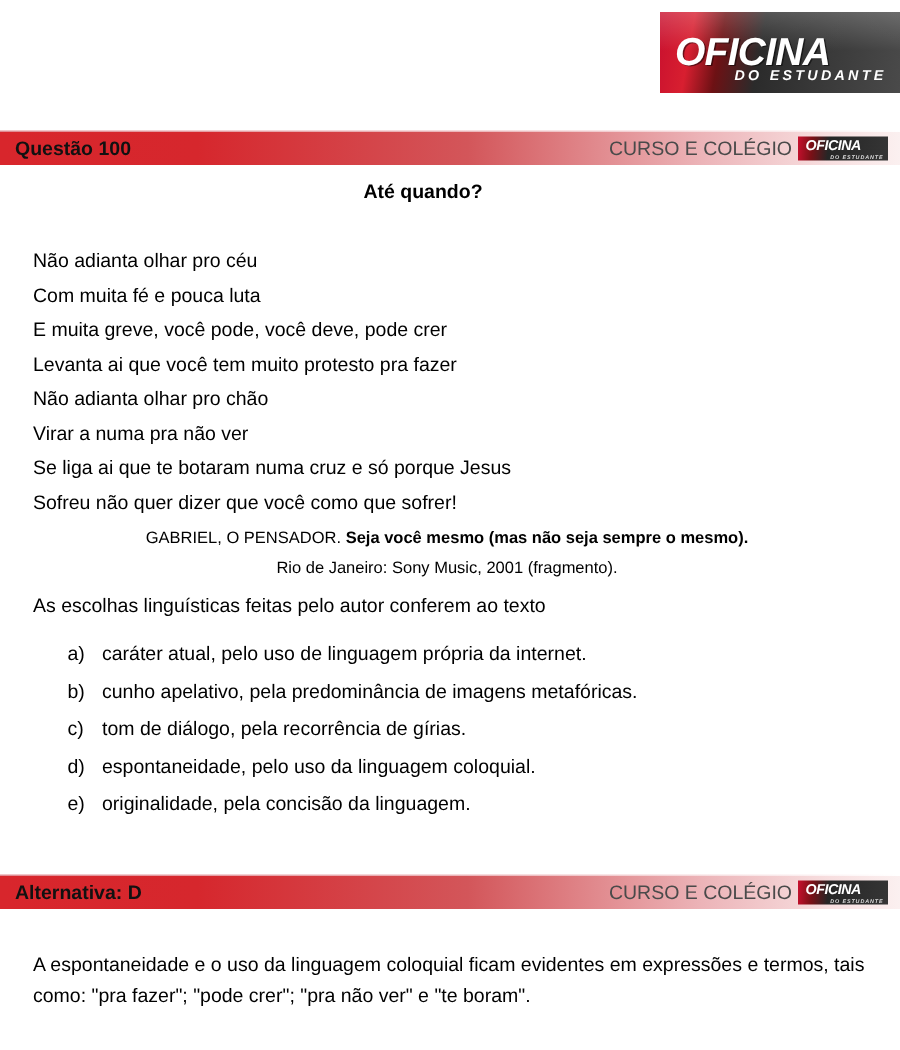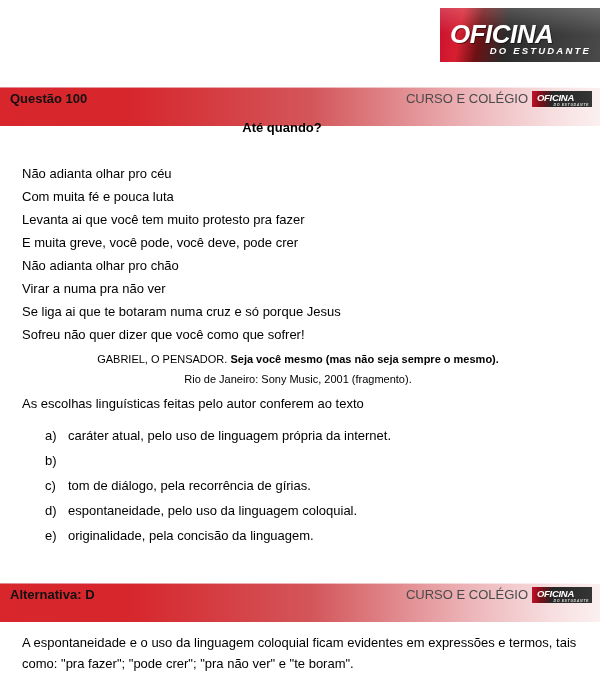--- a/index.html
+++ b/index.html
@@ -35,21 +35,21 @@
     font-size: 9.5px; font-weight: bold; font-style: italic;
     letter-spacing: 2.2px; color: #fff;
   }
 
   
   .hairline {
     position: absolute; left: 0; width: 600px; height: 1px;
     background: linear-gradient(90deg, #e08b92 0%, #edb9bd 55%, #ffffff 100%);
   }
   .bar {
-    position: absolute; left: 0; width: 600px; height: 38px;
+    position: absolute; left: 0; width: 600px; height: 22px;
     background: linear-gradient(90deg, #d8262c 0%, #d6272d 22%, #d3565a 52%, #ecb4b8 78%, #f7dedf 92%, #fbf0f0 100%);
   }
   .bar .bar-left {
     position: absolute; left: 10px; top: 3px;
     font-size: 13px; font-weight: bold; color: #111;
   }
   .bar .bar-right {
     position: absolute; right: 72px; top: 3px;
     font-size: 13px; color: #4a4a4a;
   }
@@ -119,40 +119,41 @@
       <div class="mw">OFICINA</div>
       <div class="ms">DO ESTUDANTE</div>
     </div>
   </div>
 
   <div class="q-title">Até quando?</div>
 
   <div class="lyrics">
     <div class="line">Não adianta olhar pro céu</div>
     <div class="line">Com muita fé e pouca luta</div>
+    <div class="line">E muita greve, você pode, você deve, pode crer</div>
     <div class="line">Levanta ai que você tem muito protesto pra fazer</div>
-    <div class="line">E muita greve, você pode, você deve, pode crer</div>
     <div class="line">Não adianta olhar pro chão</div>
     <div class="line">Virar a numa pra não ver</div>
     <div class="line">Se liga ai que te botaram numa cruz e só porque Jesus</div>
     <div class="line">Sofreu não quer dizer que você como que sofrer!</div>
   </div>
 
   <div class="credit credit-1"><span>GABRIEL, O PENSADOR.</span> <b>Seja você mesmo (mas não seja sempre o mesmo).</b></div>
   <div class="credit credit-2">Rio de Janeiro: Sony Music, 2001 (fragmento).</div>
 
   <div class="stem">As escolhas linguísticas feitas pelo autor conferem ao texto</div>
 
   <div class="options">
     <div class="opt">
       <span class="lab">a)</span>
       <span class="txt">caráter atual, pelo uso de linguagem própria da internet.</span>
     </div>
     <div class="opt">
       <span class="lab">b)</span>
+      <span class="txt">cunho apelativo, pela predominância de imagens metafóricas.</span>
     </div>
     <div class="opt">
       <span class="lab">c)</span>
       <span class="txt">tom de diálogo, pela recorrência de gírias.</span>
     </div>
     <div class="opt">
       <span class="lab">d)</span>
       <span class="txt">espontaneidade, pelo uso da linguagem coloquial.</span>
     </div>
     <div class="opt">

